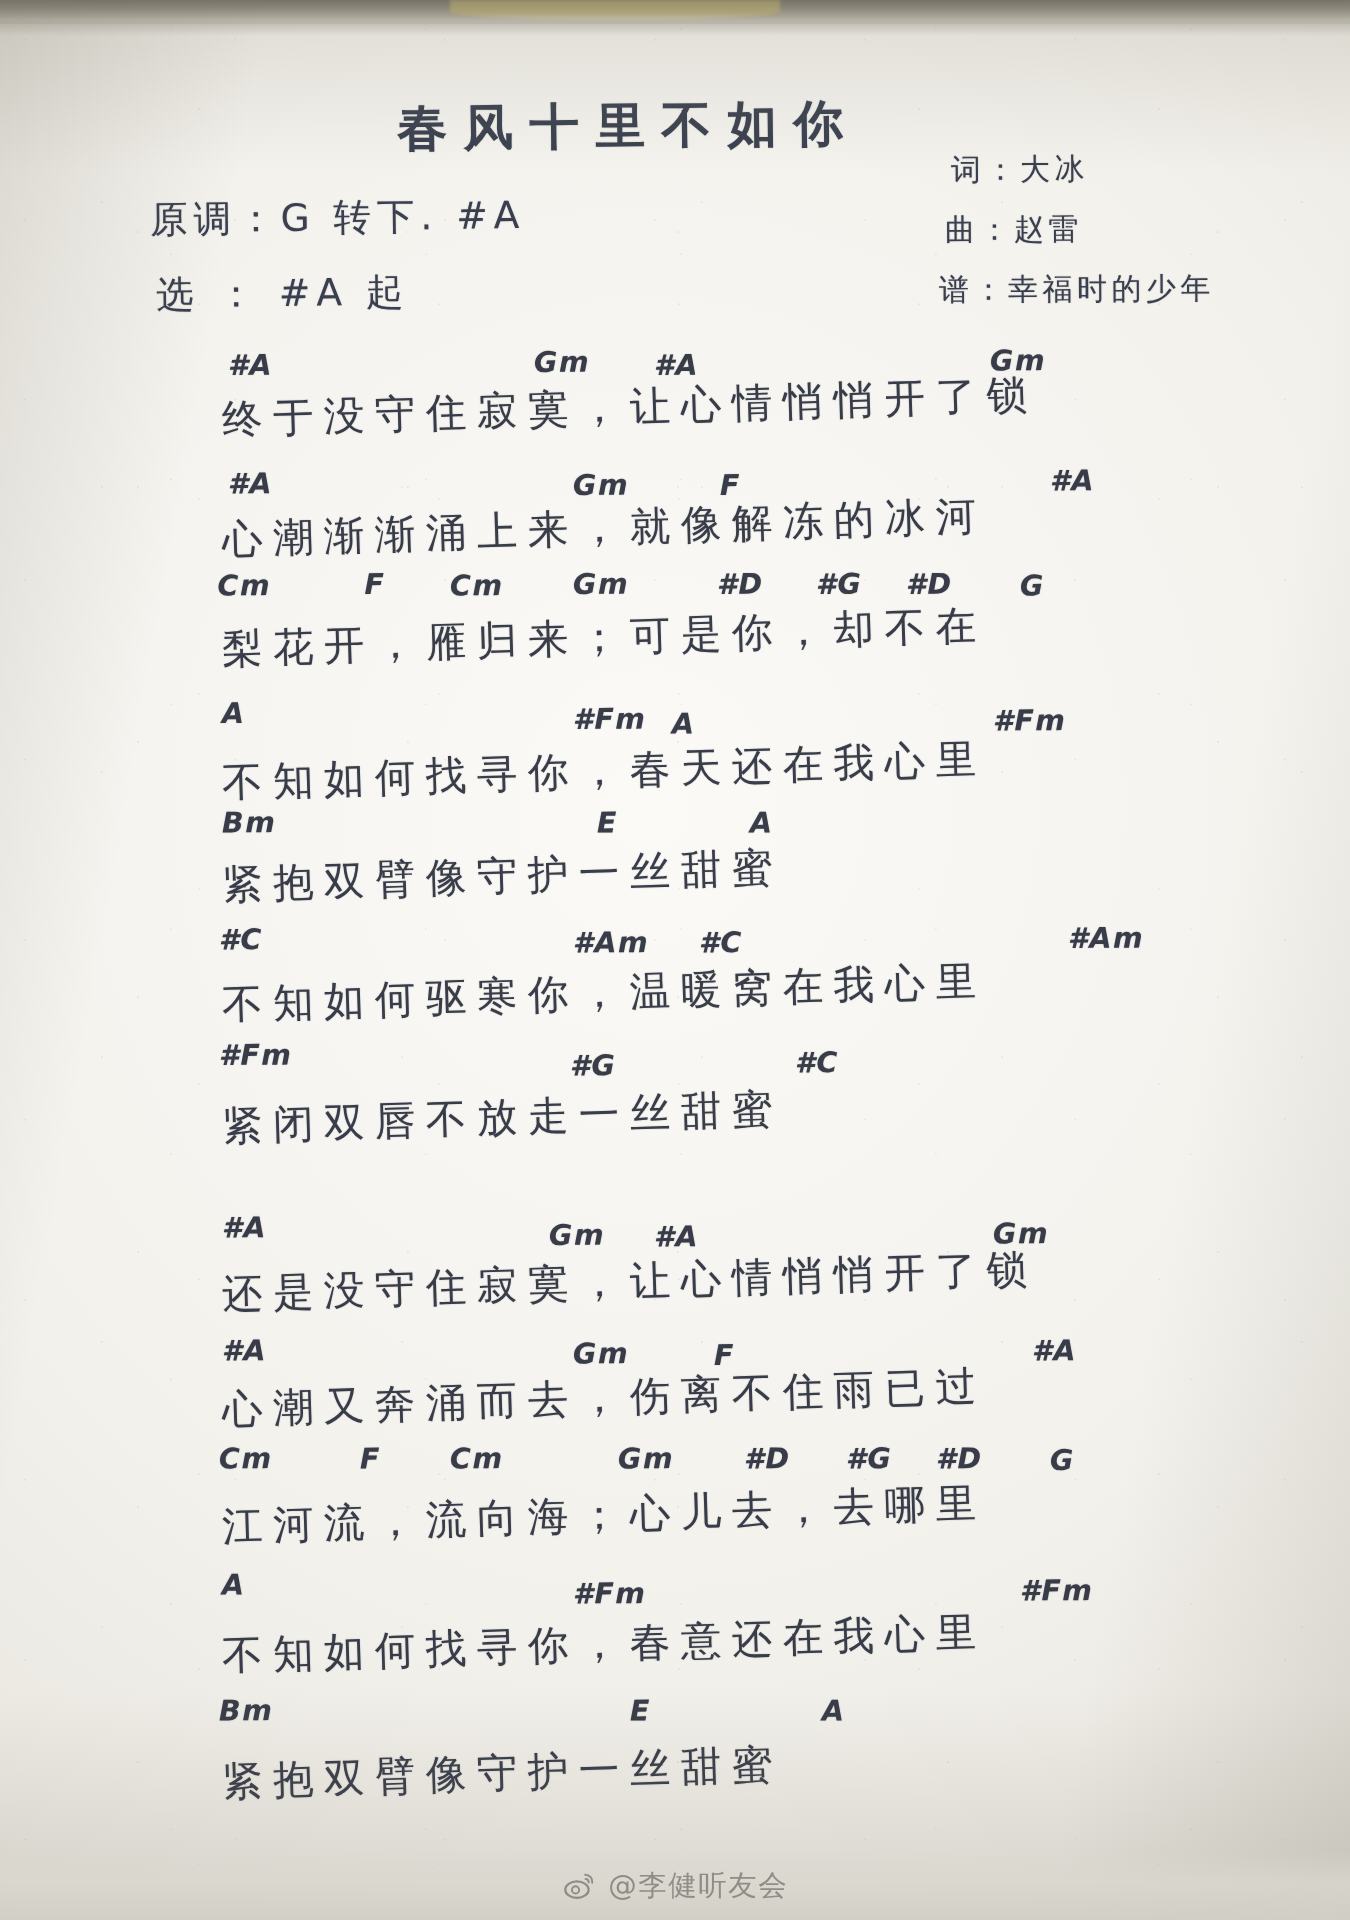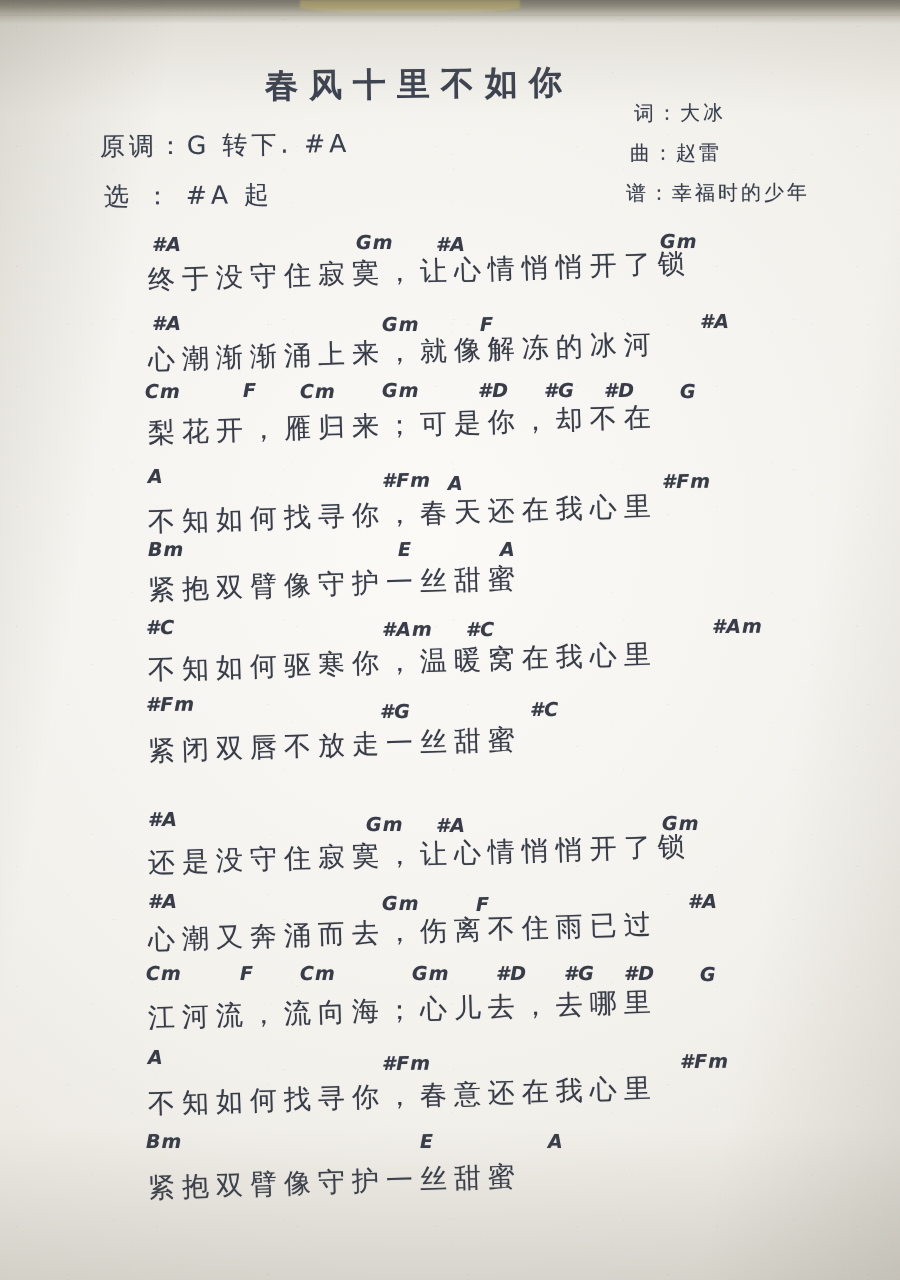--- a/index.html
+++ b/index.html
@@ -228,14 +228,25 @@
     <div class="hw lyric r3" style="left:148px; top:1086px;">不知如何找寻你，春意还在我心里</div>
 
     <div class="hw chord r4" style="left:146px; top:1130px;">Bm</div>
     <div class="hw chord r4" style="left:420px; top:1130px;">E</div>
     <div class="hw chord r4" style="left:548px; top:1130px;">A</div>
     <div class="hw lyric r3" style="left:148px; top:1170px;">紧抱双臂像守护一丝甜蜜</div>
   </div>
 
   <div id="paper-shade"></div>
 
+  <div id="watermark">
+    <span id="weibo-icon">
+      <svg viewBox="0 0 24 24" width="22" height="22" aria-hidden="true">
+        <ellipse cx="10.5" cy="15" rx="8.5" ry="6" fill="none" stroke="#8e8d87" stroke-width="1.6"></ellipse>
+        <circle cx="9.5" cy="15.2" r="2.6" fill="none" stroke="#8e8d87" stroke-width="1.4"></circle>
+        <path d="M16.5 4.2c3.2 0 5.6 2.6 5.1 5.7" fill="none" stroke="#8e8d87" stroke-width="1.5" stroke-linecap="round"></path>
+        <path d="M16.8 7.3c1.4 0 2.4 1.1 2.2 2.4" fill="none" stroke="#8e8d87" stroke-width="1.5" stroke-linecap="round"></path>
+      </svg>
+    </span>
+    <span id="watermark-text">@李健听友会</span>
+  </div>
 
 </div>
 
 </body></html>

